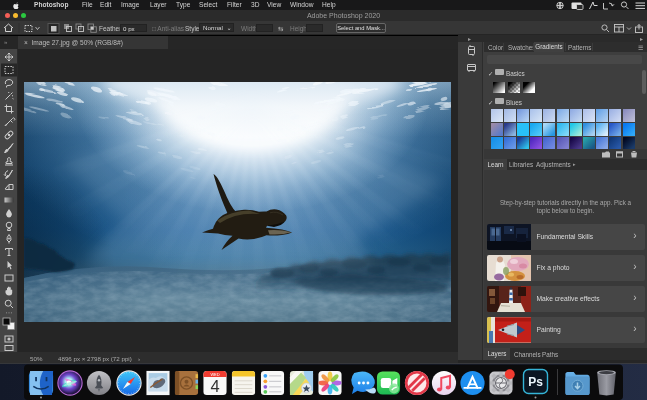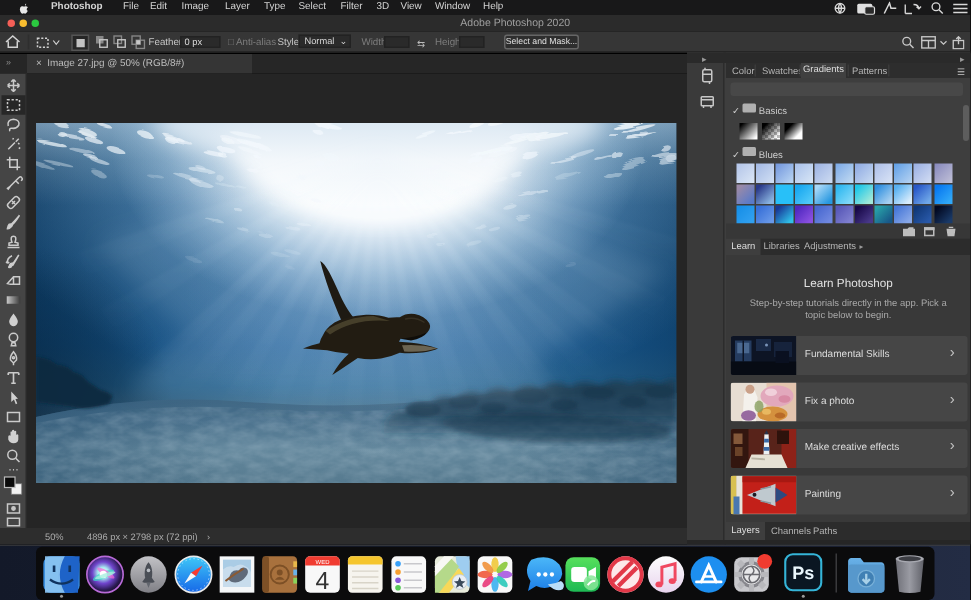--- a/index.html
+++ b/index.html
@@ -631,21 +631,20 @@
   </div>
 
   <div style="position:absolute;left:26px;top:124px;width:163px;height:11px;background:#2c2c2c;color:#b4b4b4;font-size:6.3px;">
     <div style="position:absolute;left:0px;top:0;width:23px;height:11px;background:#3e3e3e;color:#dedede;text-align:center;line-height:11px;">Learn</div>
     <span style="position:absolute;left:25px;top:2px;">Libraries</span>
     <span style="position:absolute;left:52px;top:2px;">Adjustments</span>
     <span style="position:absolute;left:89px;top:2px;color:#9a9a9a;font-size:5px;">▸</span>
   </div>
 
   <div style="position:absolute;left:26px;top:135px;width:163px;height:178px;background:#393939;color:#d6d6d6;">
-    <div style="position:absolute;left:0;top:14px;width:163px;text-align:center;font-size:7.8px;color:#e2e2e2;">Learn Photoshop</div>
     <div style="position:absolute;left:0;top:29px;width:163px;text-align:center;font-size:6.3px;line-height:7.5px;color:#a9a9a9;">Step-by-step tutorials directly in the app. Pick a<br>topic below to begin.</div>
     <div class="card" style="top:54px;">
         <div class="cthumb"><svg width="44" height="26" viewBox="0 0 44 26">
             <rect width="44" height="26" fill="#0d1424"></rect>
 <rect x="3" y="3" width="11" height="14" fill="#253c60"></rect>
             <rect x="4.5" y="4.5" width="8" height="7" fill="#4a6890"></rect>
 <rect x="8" y="3" width="1" height="14" fill="#0d1424"></rect>
 <rect x="17" y="2" width="10" height="8" fill="#1a2a47"></rect>
             <rect x="29" y="4" width="12" height="10" fill="#16233c"></rect>
 <rect x="0" y="17" width="44" height="9" fill="#070b14"></rect>

